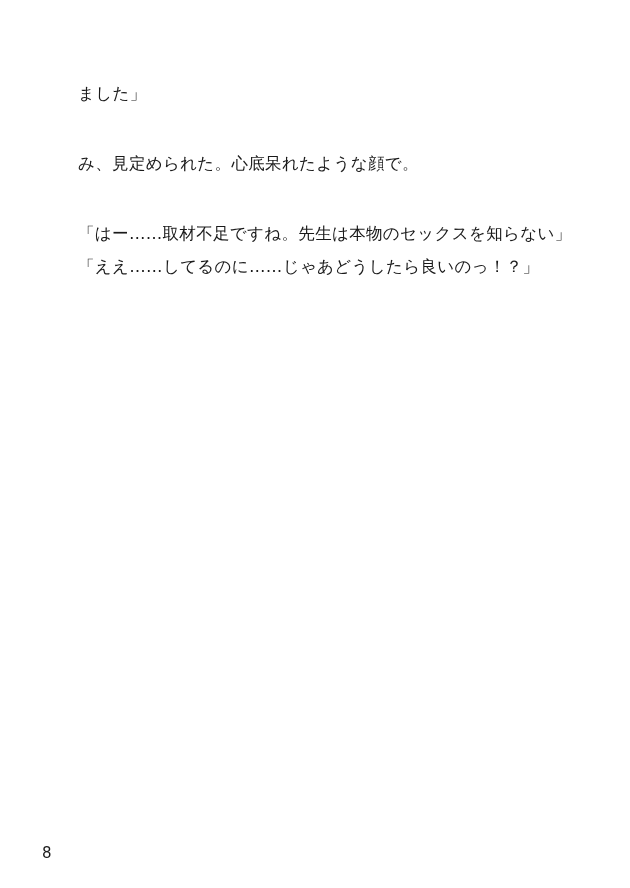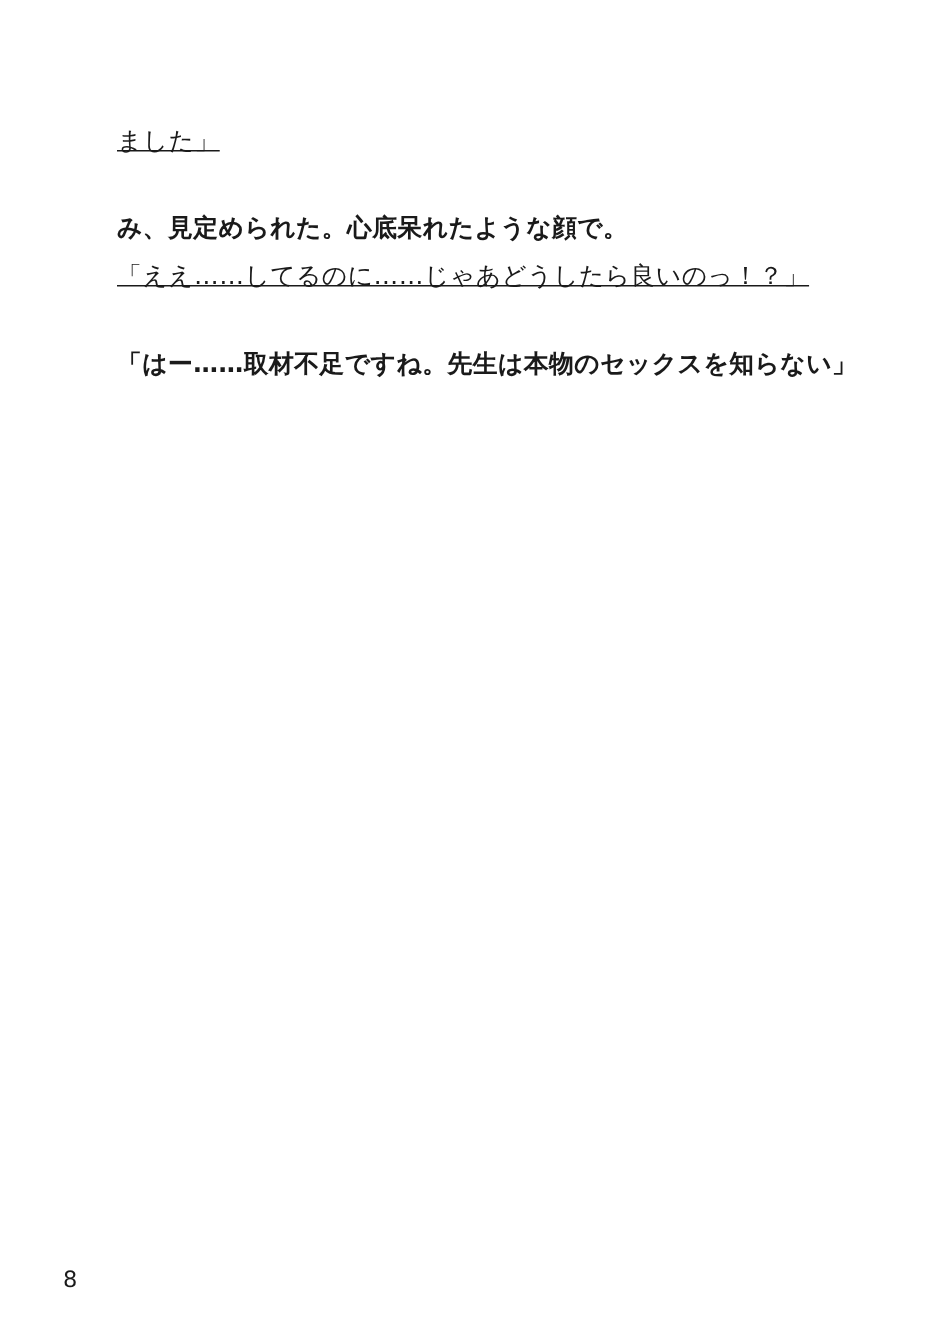--- a/index.html
+++ b/index.html
@@ -27,22 +27,22 @@
     width: 500px;
   }
   .para {
     font-size: 16.5px;
     line-height: 1.95;
     letter-spacing: 0.02em;
     margin: 0;
     white-space: pre-wrap;
     word-break: break-all;
   }
-  .para.gap-med   { margin-top: 26px; font-weight: bold; }
-  .para.gap-none  { margin-top: 0; text-decoration: underline; }
+  .para.gap-med   { margin-top: 38px; }
+  .para.gap-none  { margin-top: 0; }
   .spacer-large { height: 232px; }
   .page-number {
     position: absolute;
     left: 42px;
     bottom: 27px;
     font-size: 15px;
     color: #1a1a1a;
     line-height: 1;
   }
 </style>
@@ -50,23 +50,23 @@
 <body>
 
 <div class="page">
 
   <div class="text-body">
 
     <p class="para gap-none">ました」</p>
 
     <p class="para gap-med">み、見定められた。心底呆れたような顔で。</p>
 
+    <p class="para gap-med">「はー……取材不足ですね。先生は本物のセックスを知らない」</p>
+
     <p class="para gap-none">「ええ……してるのに……じゃあどうしたら良いのっ！？」</p>
-
-    <p class="para gap-med">「はー……取材不足ですね。先生は本物のセックスを知らない」</p>
 
     <div class="spacer-large"></div>
 
 
   </div>
 
   <div class="page-number">8</div>
 
 </div>
 

